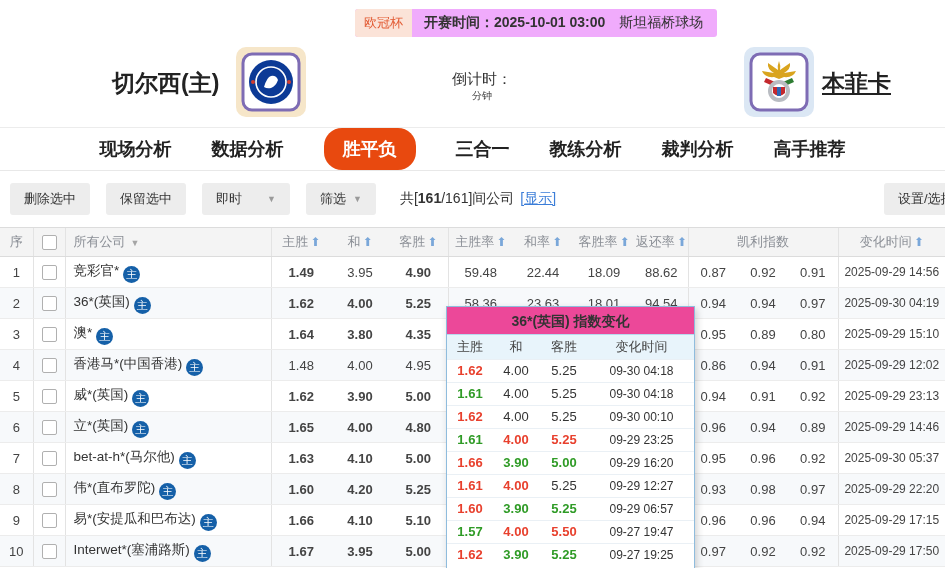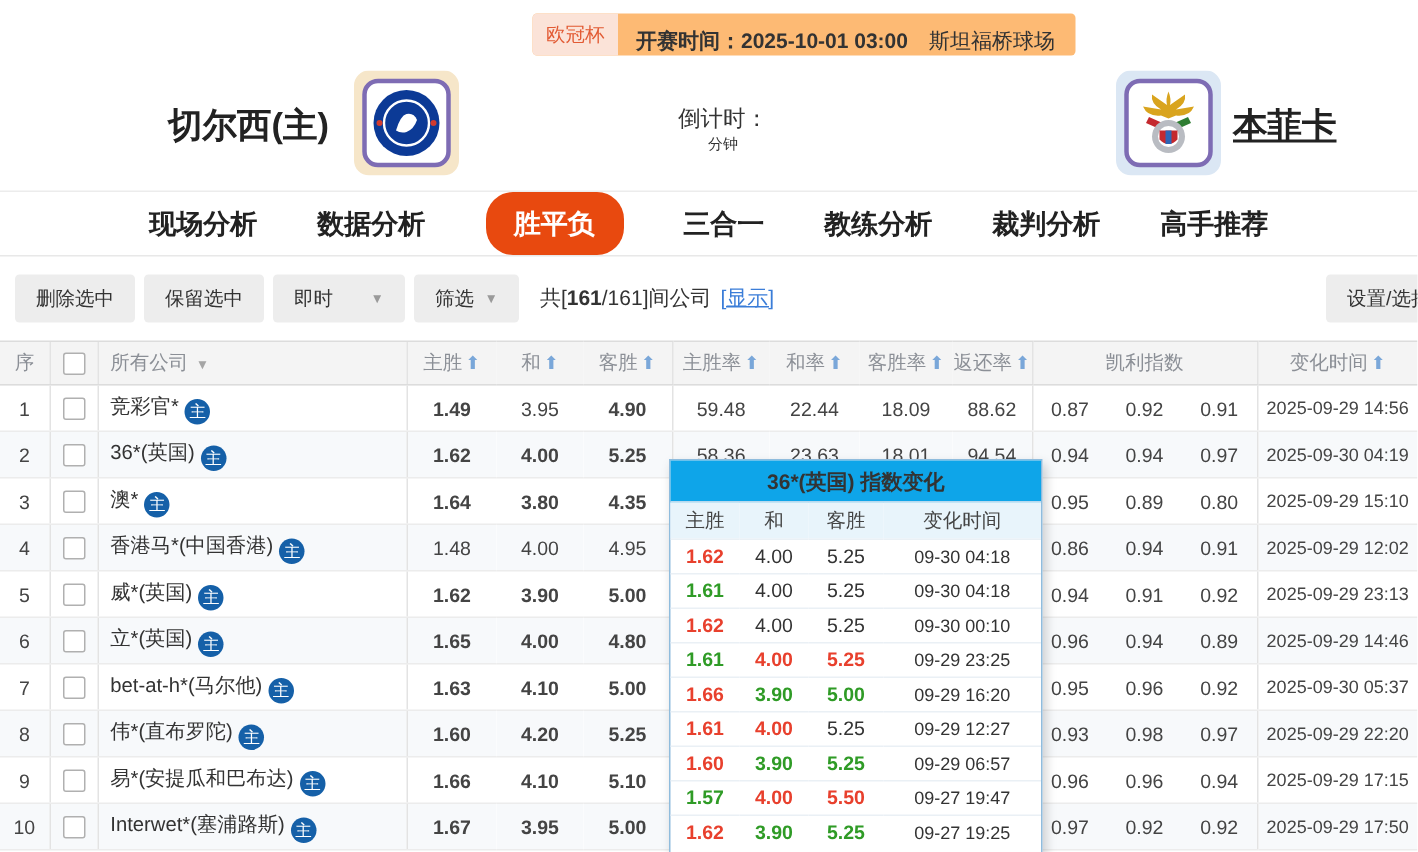--- a/index.html
+++ b/index.html
@@ -2,22 +2,22 @@
 <html><head>
 <meta charset="utf-8">
 <style>
   * { margin:0; padding:0; box-sizing:border-box; }
   html,body { width:945px; height:568px; overflow:hidden; background:#fff;
     font-family:"Liberation Sans","DejaVu Sans",sans-serif; color:#333; }
   body { position:relative; }
 
   
   .top-section { position:relative; height:128px; border-bottom:1px solid #ececec; }
-  .info-bar { position:absolute; left:355px; top:9px; height:28px; display:flex; align-items:flex-end;
-    background:#fdba74; border-radius:3px; padding-right:14px; }
+  .info-bar { position:absolute; left:355px; top:9px; height:28px; display:flex; align-items:center;
+    background:#f0abfc; border-radius:3px; padding-right:14px; }
   .league-badge { background:#fbe3d8; color:#e25a33; font-size:13px; padding:5px 9px; border-radius:3px 0 0 3px; }
   .kickoff { font-size:14px; font-weight:bold; color:#333; margin-left:12px; white-space:nowrap; }
   .venue { font-size:14px; color:#333; margin-left:14px; white-space:nowrap; }
 
   .team-name { position:absolute; top:68px; font-size:23px; font-weight:bold; color:#222; white-space:nowrap; }
   .home-name { left:112px; } .away-name { left:822px;text-decoration:underline; }
   .team-logo { position:absolute; top:47px; width:70px; height:70px; }
   .home-logo { left:236px; } .away-logo { left:744px; }
 
   .countdown { position:absolute; left:452px; top:70px; display:flex; align-items:center;flex-direction:column; }
@@ -28,21 +28,21 @@
 
   
   .nav-tabs { height:43px; display:flex; align-items:center; justify-content:center; gap:40px;
     border-bottom:1px solid #e8e8e8; }
   .tab { font-size:18px; font-weight:bold; color:#222; cursor:pointer; white-space:nowrap; }
   .tab.active { background:#e8490f; color:#fff; border-radius:18px; padding:9px 19px; }
 
   
   .toolbar { position:relative; height:56px; display:flex; align-items:center; padding-left:10px; }
   .tb-btn { background:#ededed; border:none; border-radius:3px; height:32px; padding:0 14px;
-    font-size:13px; color:#333; margin-right:6px; display:inline-flex; align-items:center;
+    font-size:13px; color:#333; margin-right:16px; display:inline-flex; align-items:center;
     font-family:inherit; cursor:pointer; white-space:nowrap; }
   .tb-dd { width:88px; justify-content:space-between; }
   .caret { font-size:9px; color:#9a9a9a; margin-left:7px; }
   .count-text { font-size:14px; color:#333; margin-left:8px; white-space:nowrap; }
   .count-text b { font-weight:bold; }
   .show-link { color:#3b7dd8; text-decoration:underline; margin-left:6px; cursor:pointer; }
   .settings-btn { position:absolute; left:884px; top:12px; margin:0; }
 
   
   table.odds { width:945px; border-collapse:collapse; table-layout:fixed; }
@@ -61,21 +61,21 @@
   .col-time-cell { font-size:12px !important; color:#333; }
   .row-cb, .hdr-cb { appearance:none; -webkit-appearance:none; width:15px; height:15px;
     border:1px solid #b0b0b0; border-radius:2px; background:#fff; vertical-align:middle; cursor:pointer; }
   .company-badge { display:inline-flex; align-items:center; justify-content:center; width:17px; height:17px;
     border-radius:50%; background:#1560a8; color:#fff; font-size:11px; margin-left:4px; vertical-align:-3px; }
   .company-name { font-size:13.5px; color:#333; }
 
   
   .popup { position:absolute; left:446px; top:306px; width:249px; height:270px; background:#fff;
     border:1px solid #8fbcdd; box-shadow:2px 3px 7px rgba(0,0,0,.18); z-index:5; }
-  .popup-title { height:28px; line-height:28px; background:#0ea5e9; border-bottom:1px solid #b8d9ee;
+  .popup-title { height:28px; line-height:28px; background:#ec4899; border-bottom:1px solid #b8d9ee;
     text-align:center; font-size:14px; font-weight:bold; color:#333; }
   .popup table { width:100%; border-collapse:collapse; table-layout:fixed; }
   .popup th { height:24px; background:#e8f4fb; font-weight:normal; font-size:13px; color:#444; text-align:center; }
   .popup td { height:23px; font-size:13px; text-align:center; border-top:1px solid #eaf0f5; white-space:nowrap; }
   .popup .p-time { font-size:12px; color:#333; }
 </style>
 </head>
 <body>
 
 <div class="top-section">

